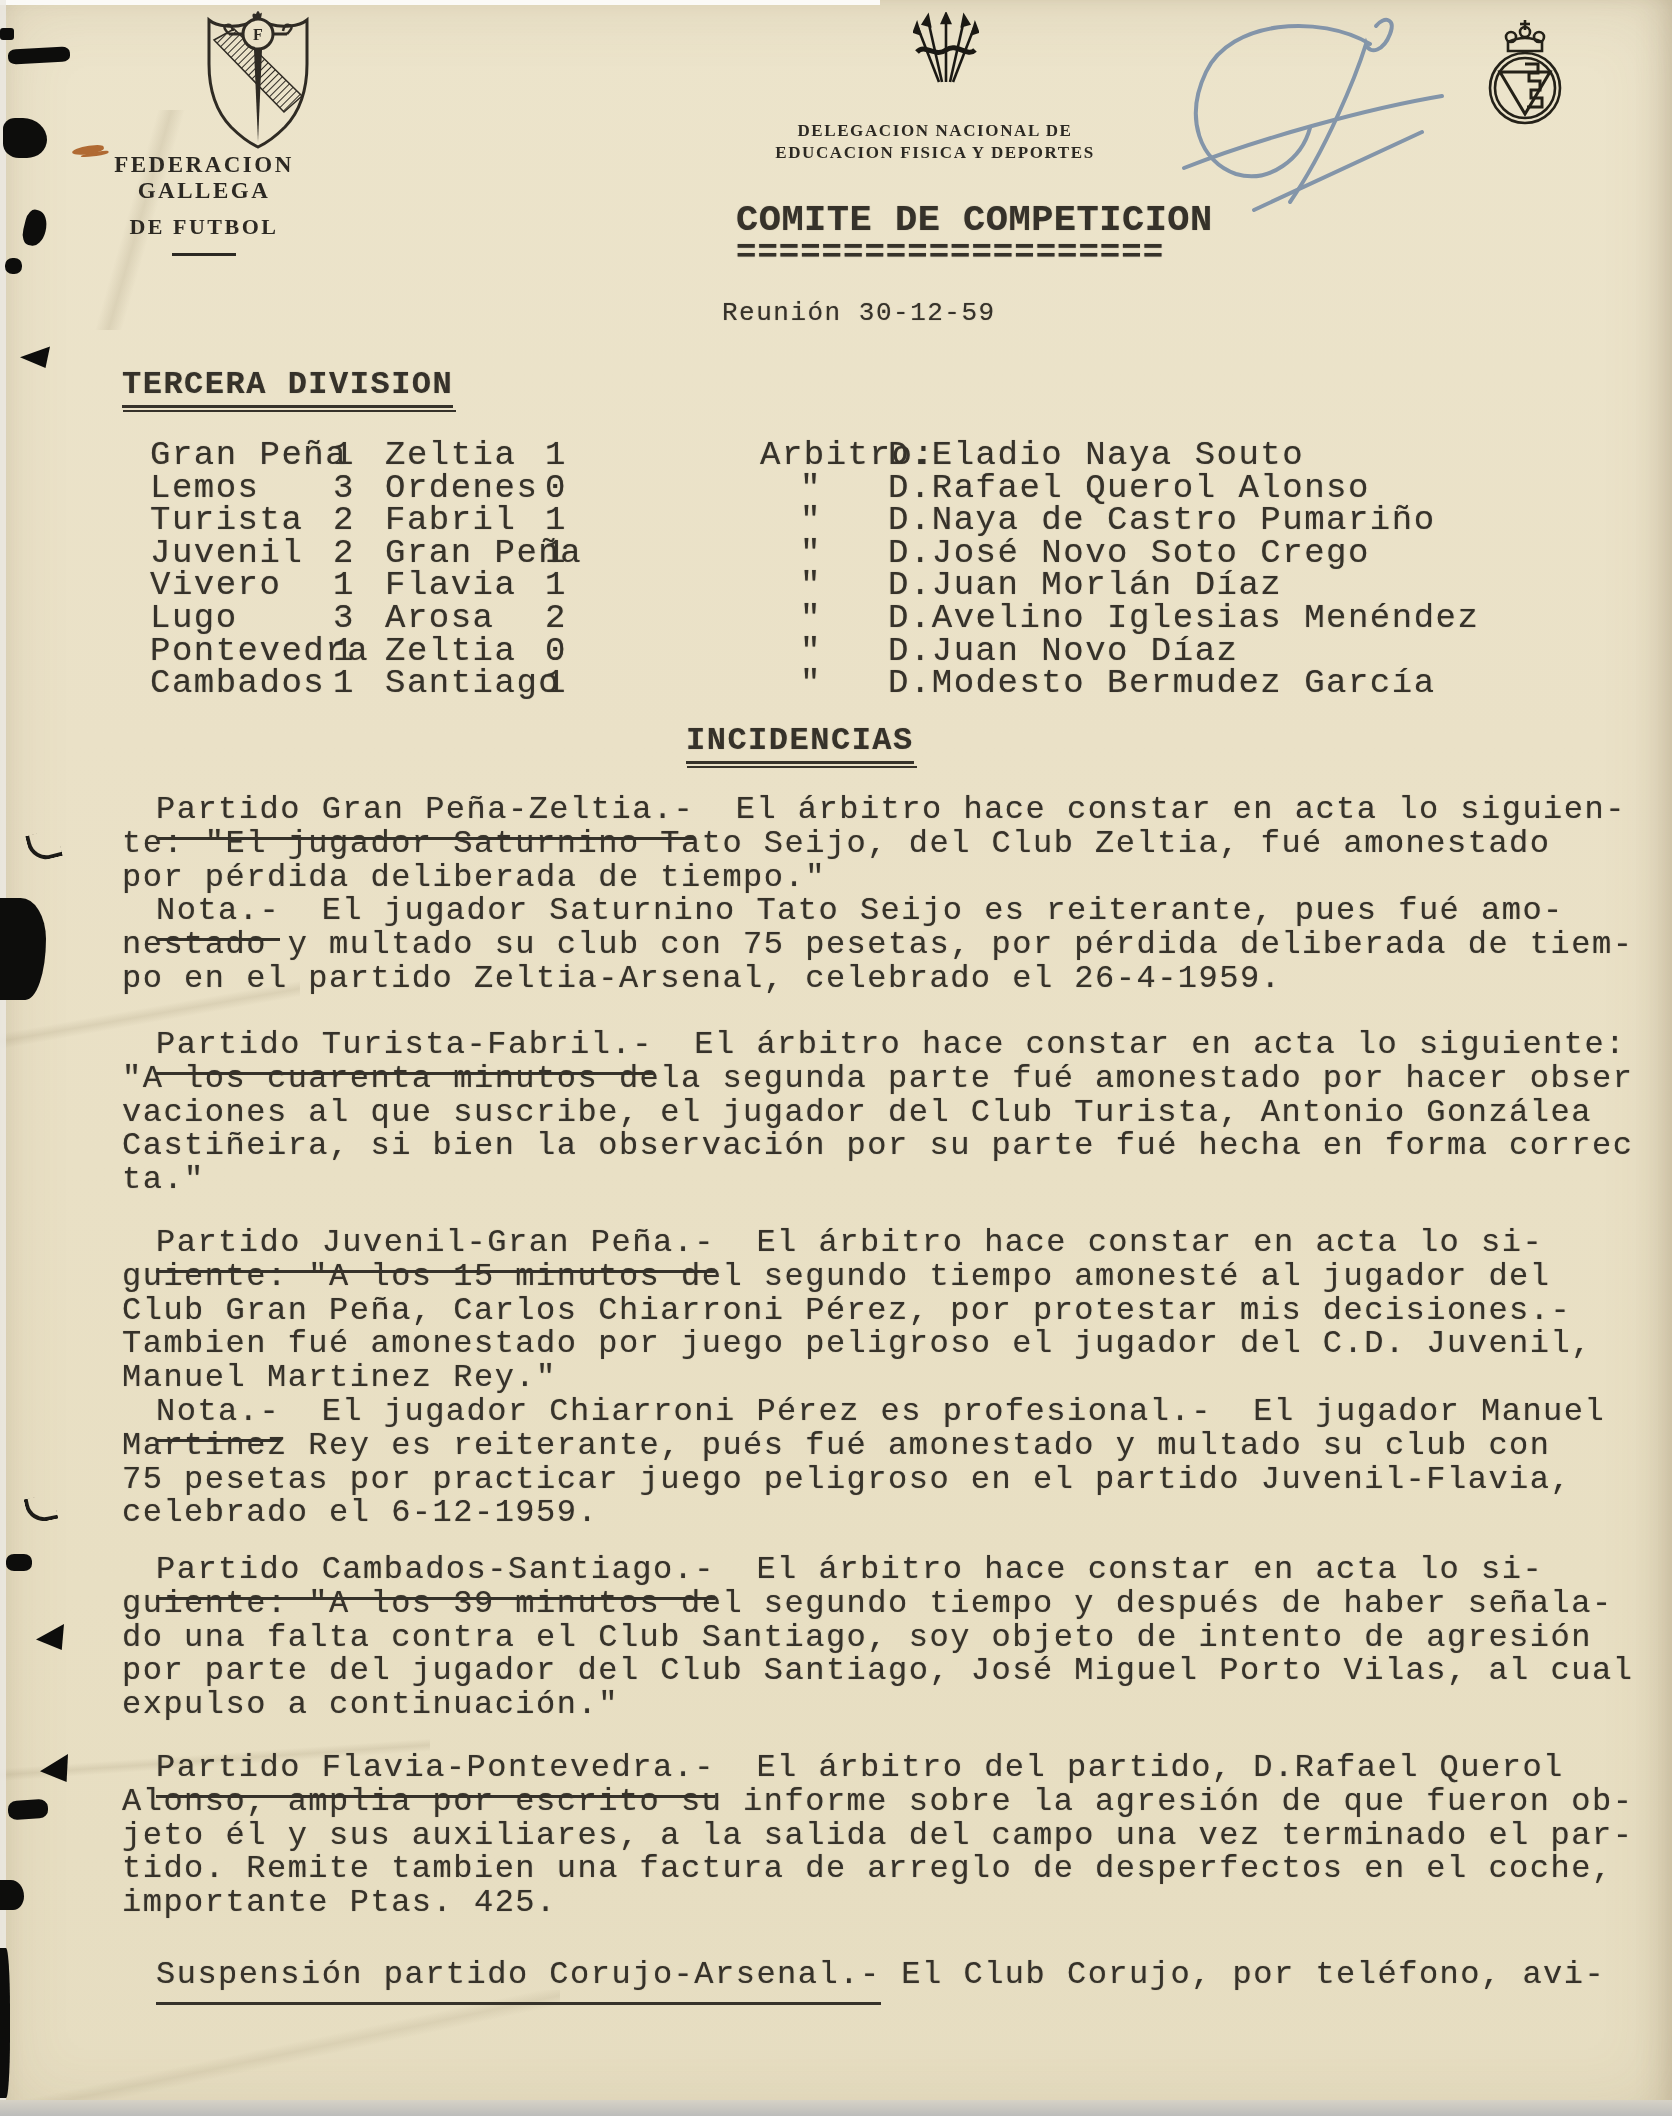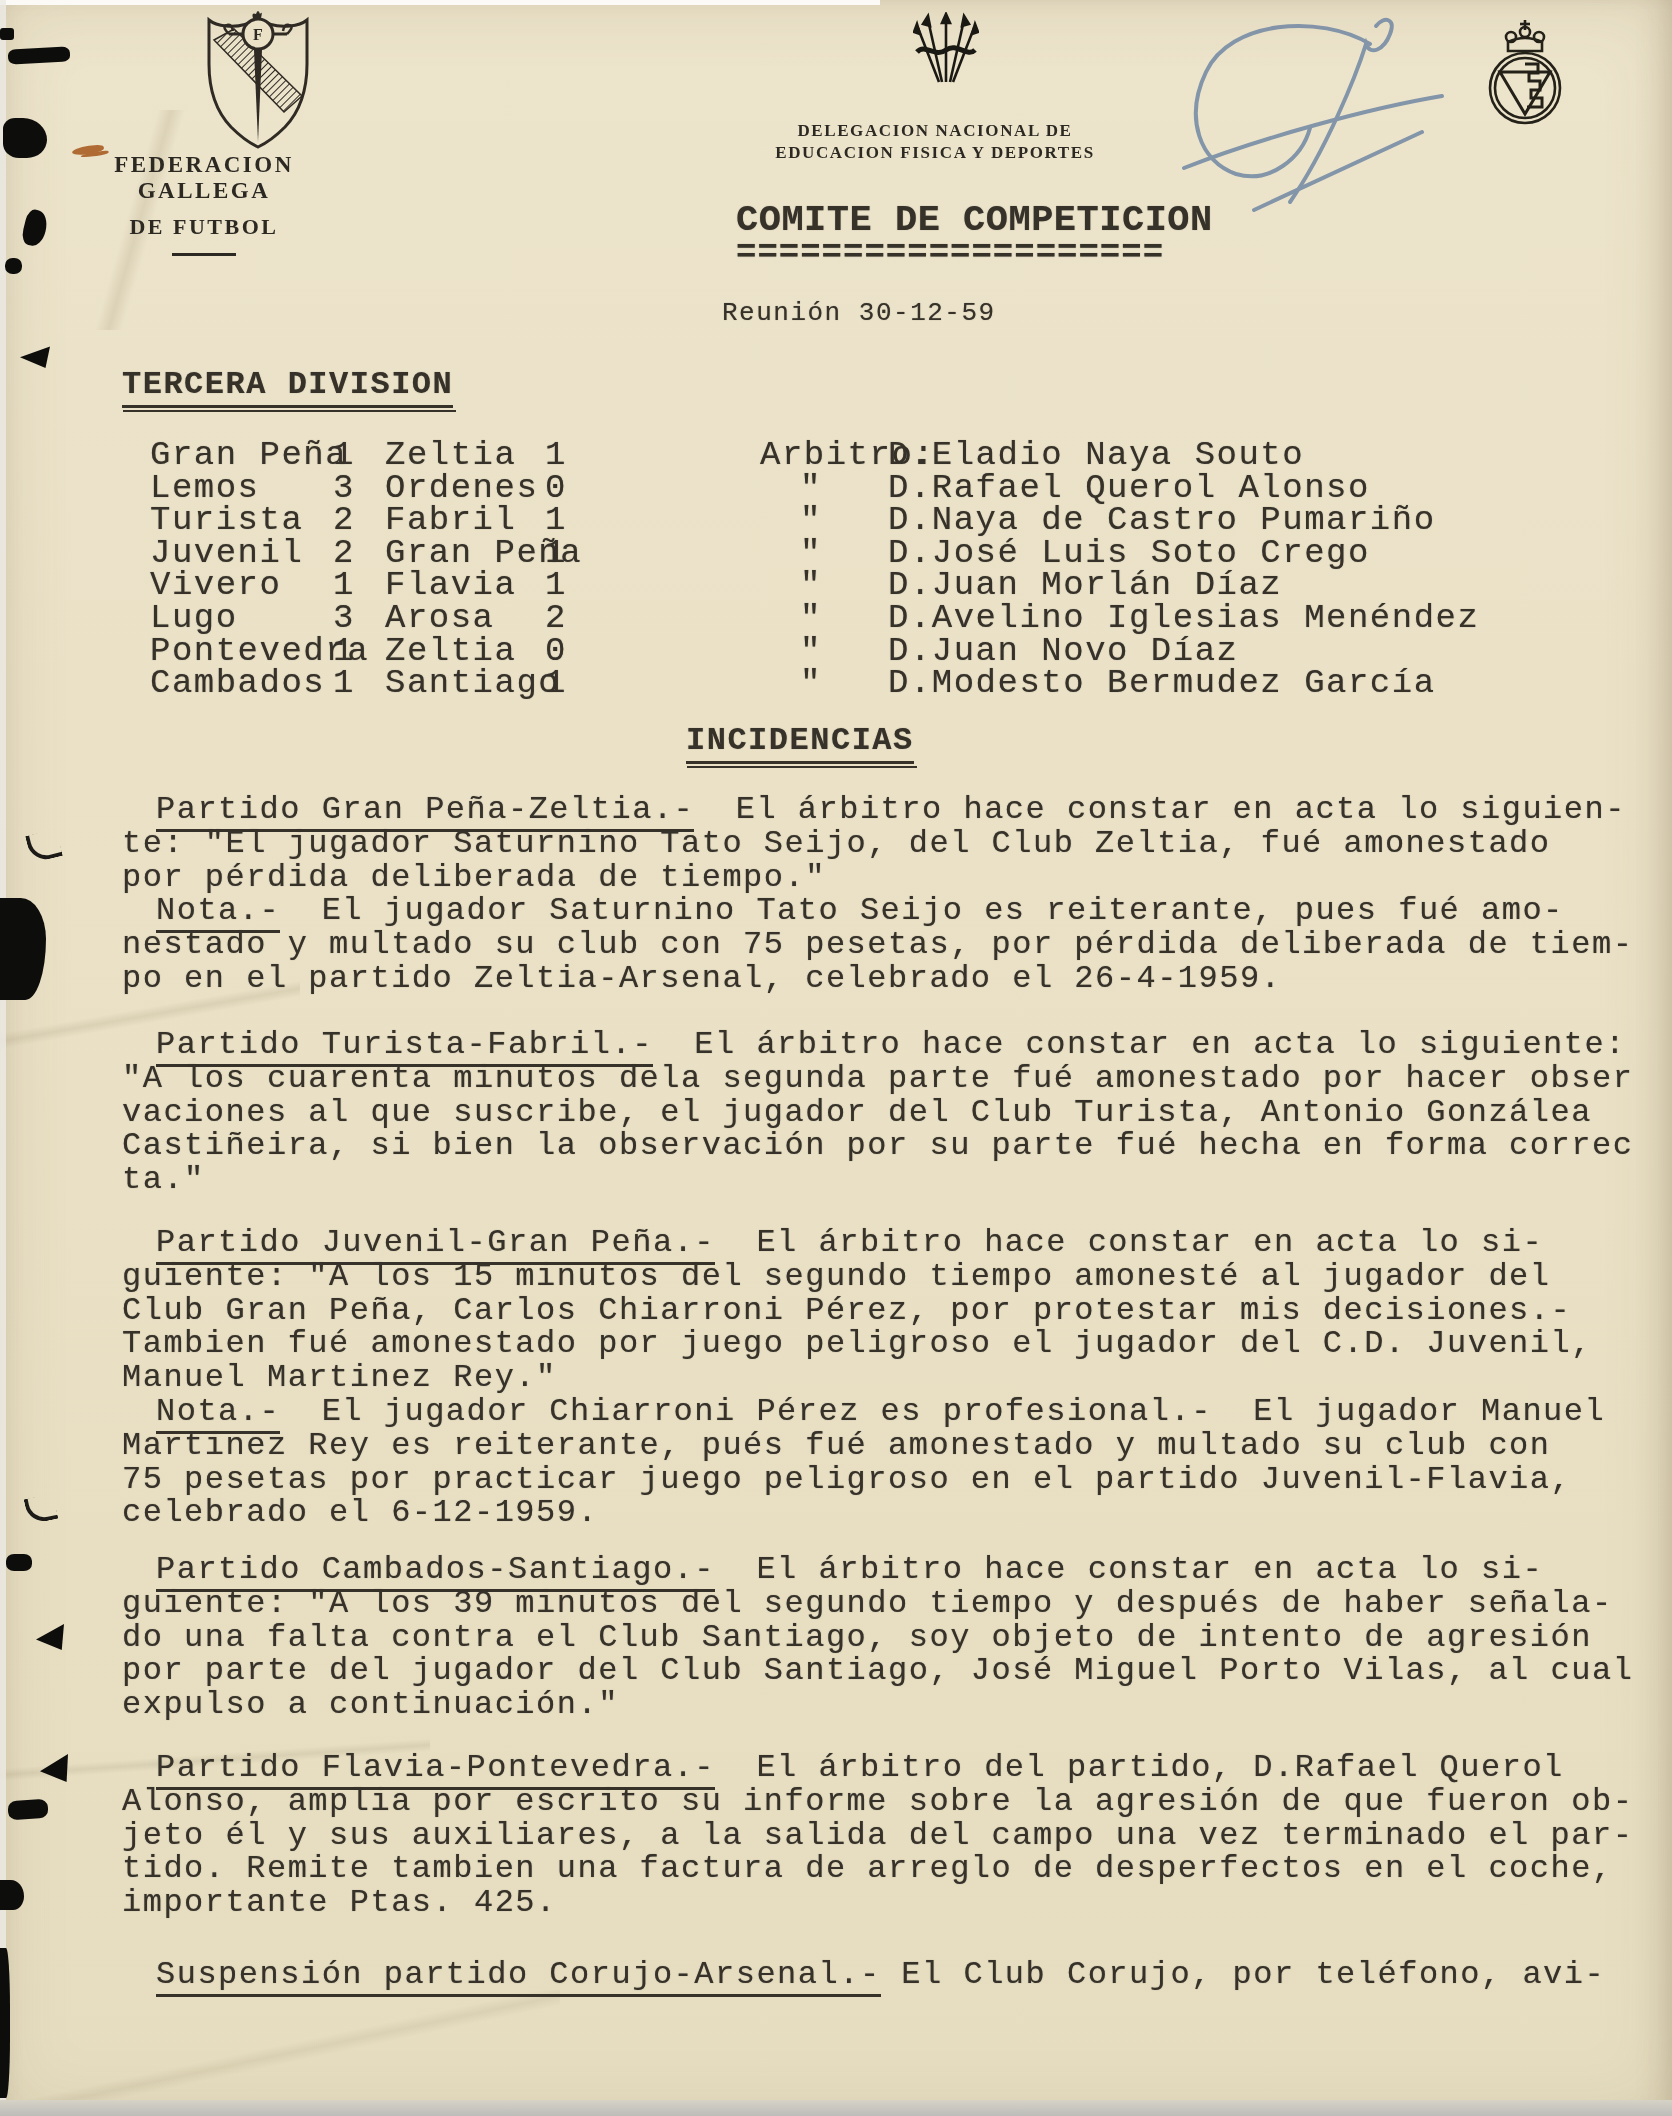--- a/index.html
+++ b/index.html
@@ -9,21 +9,21 @@
     background:linear-gradient(180deg,#ece4cb 0%,#eae1c7 35%,#e8dfc3 75%,#e6ddc1 100%);
     box-shadow:inset 0 0 70px rgba(122,102,62,.16), inset -20px 0 34px -20px rgba(92,76,45,.28), inset 14px 0 26px -16px rgba(92,76,45,.18);
   }
   .crease{position:absolute;pointer-events:none;}
   .type{font-family:"Liberation Mono","DejaVu Sans Mono",monospace;color:#36322a;
         text-shadow:0 0 1px rgba(54,50,42,.5);letter-spacing:1.5px;white-space:pre;}
   .print{font-family:Liberation Serif, serif;color:#2c2923;}
   .abs{position:absolute;}
   .u2{display:inline-block;border-bottom:3px solid currentColor;padding-bottom:2px;position:relative;}
   .u2::after{content:"";position:absolute;left:1px;right:-3px;bottom:-7px;height:2px;background:currentColor;}
-  .lead{border-bottom:3px solid currentColor;padding-bottom:1px;}
+  .lead{border-bottom:3px solid currentColor;padding-bottom:9px;}
   
   .fgf-text{left:58px;top:152px;width:292px;text-align:center;font-weight:bold;}
   .fgf-l1{font-size:23px;letter-spacing:2.5px;}
   .fgf-l2{font-size:22px;letter-spacing:2.5px;margin-top:10px;}
   .fgf-rule{width:64px;height:3px;background:#2c2923;margin:13px auto 0;}
   .delega{left:688px;top:120px;width:494px;text-align:center;font-weight:bold;}
   .delega div{font-size:17px;letter-spacing:1.6px;line-height:22px;}
   .committee-title{left:736px;top:200px;font-size:37px;font-weight:700;line-height:40px;letter-spacing:.5px;}
   .committee-eq{left:736px;top:238px;font-size:34px;font-weight:700;line-height:30px;letter-spacing:1px;}
   .meeting{left:722px;top:298px;font-size:26px;text-align:right;}
@@ -128,21 +128,21 @@
     </svg>
 
     <div class="abs type meeting">Reunión 30-12-59</div>
 
     <div class="abs type tercera"><span class="u2">TERCERA DIVISION</span></div>
 
     <div class="abs results" id="results-rows">
         <div class="rrow type" style="top: 0px;"><span class="c-home">Gran Peña</span><span class="c-hs">1</span><span class="c-away">Zeltia</span><span class="c-as">1</span><span class="c-reflabel">Arbitro:</span><span class="c-ref">D.Eladio Naya Souto</span></div>
         <div class="rrow type" style="top: 32.6px;"><span class="c-home">Lemos</span><span class="c-hs">3</span><span class="c-away">Ordenes</span><span class="c-as">0</span><span class="c-ditto">"</span><span class="c-ref">D.Rafael Querol Alonso</span></div>
         <div class="rrow type" style="top: 65.2px;"><span class="c-home">Turista</span><span class="c-hs">2</span><span class="c-away">Fabril</span><span class="c-as">1</span><span class="c-ditto">"</span><span class="c-ref">D.Naya de Castro Pumariño</span></div>
-        <div class="rrow type" style="top: 97.8px;"><span class="c-home">Juvenil</span><span class="c-hs">2</span><span class="c-away">Gran Peña</span><span class="c-as">1</span><span class="c-ditto">"</span><span class="c-ref">D.José Luis Soto Crego</span></div>
+        <div class="rrow type" style="top: 97.8px;"><span class="c-home">Juvenil</span><span class="c-hs">2</span><span class="c-away">Gran Peña</span><span class="c-as">1</span><span class="c-ditto">"</span><span class="c-ref">D.José Novo Soto Crego</span></div>
         <div class="rrow type" style="top: 130.4px;"><span class="c-home">Vivero</span><span class="c-hs">1</span><span class="c-away">Flavia</span><span class="c-as">1</span><span class="c-ditto">"</span><span class="c-ref">D.Juan Morlán Díaz</span></div>
         <div class="rrow type" style="top: 163px;"><span class="c-home">Lugo</span><span class="c-hs">3</span><span class="c-away">Arosa</span><span class="c-as">2</span><span class="c-ditto">"</span><span class="c-ref">D.Avelino Iglesias Menéndez</span></div>
         <div class="rrow type" style="top: 195.6px;"><span class="c-home">Pontevedra</span><span class="c-hs">1</span><span class="c-away">Zeltia</span><span class="c-as">0</span><span class="c-ditto">"</span><span class="c-ref">D.Juan Novo Díaz</span></div>
         <div class="rrow type" style="top: 228.2px;"><span class="c-home">Cambados</span><span class="c-hs">1</span><span class="c-away">Santiago</span><span class="c-as">1</span><span class="c-ditto">"</span><span class="c-ref">D.Modesto Bermudez García</span></div>
       </div>
 
     <div class="abs type incid-title"><span class="u2">INCIDENCIAS</span></div>
     <div id="paragraphs">
         <div class="para type" style="top: 793px;"><div class="tline ind"><span class="lead">Partido Gran Peña-Zeltia.-</span><span class="">  El árbitro hace constar en acta lo siguien-</span></div><div class="tline"><span class="">te: "El jugador Saturnino Tato Seijo, del Club Zeltia, fué amonestado</span></div><div class="tline"><span class="">por pérdida deliberada de tiempo."</span></div><div class="tline ind"><span class="lead">Nota.-</span><span class="">  El jugador Saturnino Tato Seijo es reiterante, pues fué amo-</span></div><div class="tline"><span class="">nestado y multado su club con 75 pesetas, por pérdida deliberada de tiem-</span></div><div class="tline"><span class="">po en el partido Zeltia-Arsenal, celebrado el 26-4-1959.</span></div></div>
         <div class="para type" style="top: 1028px;"><div class="tline ind"><span class="lead">Partido Turista-Fabril.-</span><span class="">  El árbitro hace constar en acta lo siguiente:</span></div><div class="tline"><span class="">"A los cuarenta minutos dela segunda parte fué amonestado por hacer obser</span></div><div class="tline"><span class="">vaciones al que suscribe, el jugador del Club Turista, Antonio Gonzálea</span></div><div class="tline"><span class="">Castiñeira, si bien la observación por su parte fué hecha en forma correc</span></div><div class="tline"><span class="">ta."</span></div></div>

